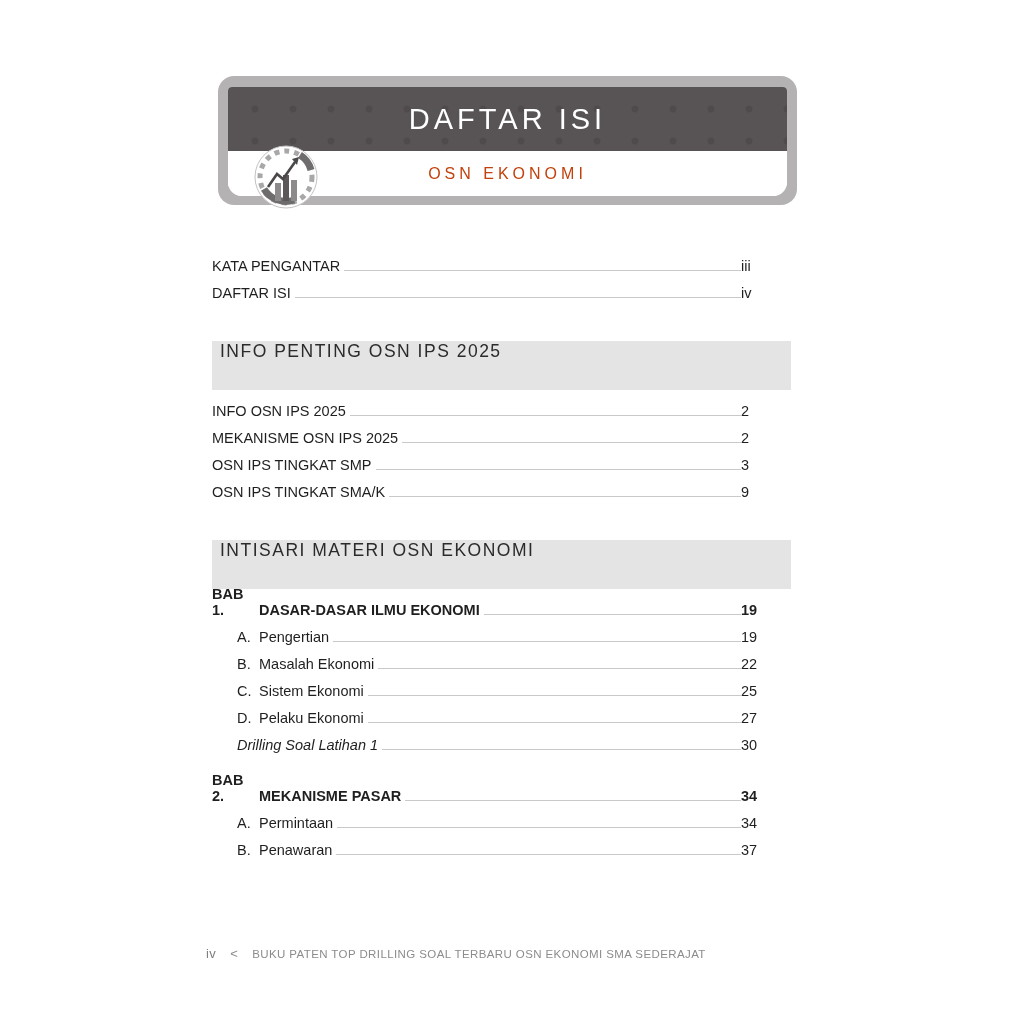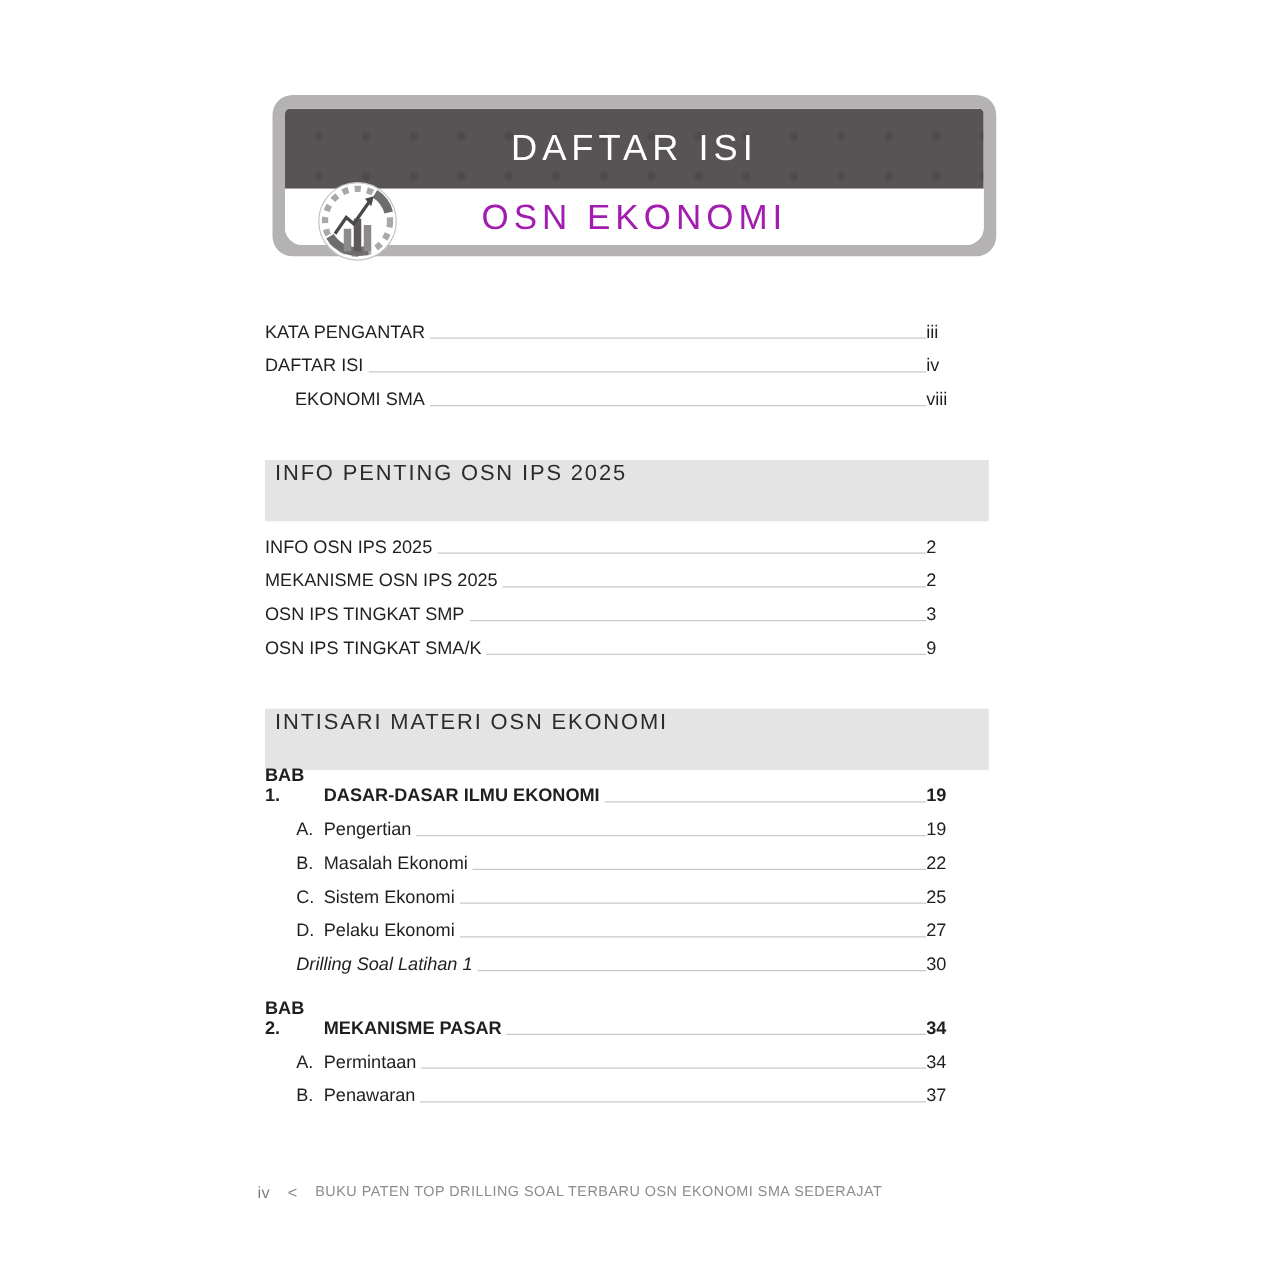--- a/index.html
+++ b/index.html
@@ -24,21 +24,21 @@
     background-size:38px 32px;background-position:8px 6px;
     display:flex;align-items:center;justify-content:center;
   }
   .header-title{
     color:#ffffff;font-size:29px;letter-spacing:4px;font-weight:normal;
   }
   .header-substrip{
     flex:1;display:flex;align-items:center;justify-content:center;background:#ffffff;
   }
   .header-subtitle{
-    color:#a21caf;font-size:28px;letter-spacing:4px;
+    color:#c2410c;font-size:16px;letter-spacing:4px;
   }
   .logo-badge{
     position:absolute;left:254px;top:145px;width:64px;height:64px;
   }
   
   .toc{
     position:absolute;left:212px;top:248px;width:579px;
   }
   .row{
     display:flex;align-items:flex-end;height:27px;font-size:14.5px;
@@ -107,25 +107,20 @@
   <div class="row">
     <span class="lbl">KATA PENGANTAR</span>
     <span class="leader"></span>
     <span class="pg">iii</span>
   </div>
   <div class="row">
     <span class="lbl">DAFTAR ISI</span>
     <span class="leader"></span>
     <span class="pg">iv</span>
   </div>
-  <div class="row">
-    <span class="lbl indent1">EKONOMI SMA</span>
-    <span class="leader"></span>
-    <span class="pg">viii</span>
-  </div>
 
   <div class="section-banner">
     <span class="bannertxt">INFO PENTING OSN IPS 2025</span>
   </div>
 
   <div class="row gap-after-banner">
     <span class="lbl">INFO OSN IPS 2025</span>
     <span class="leader"></span>
     <span class="pg">2</span>
   </div>

